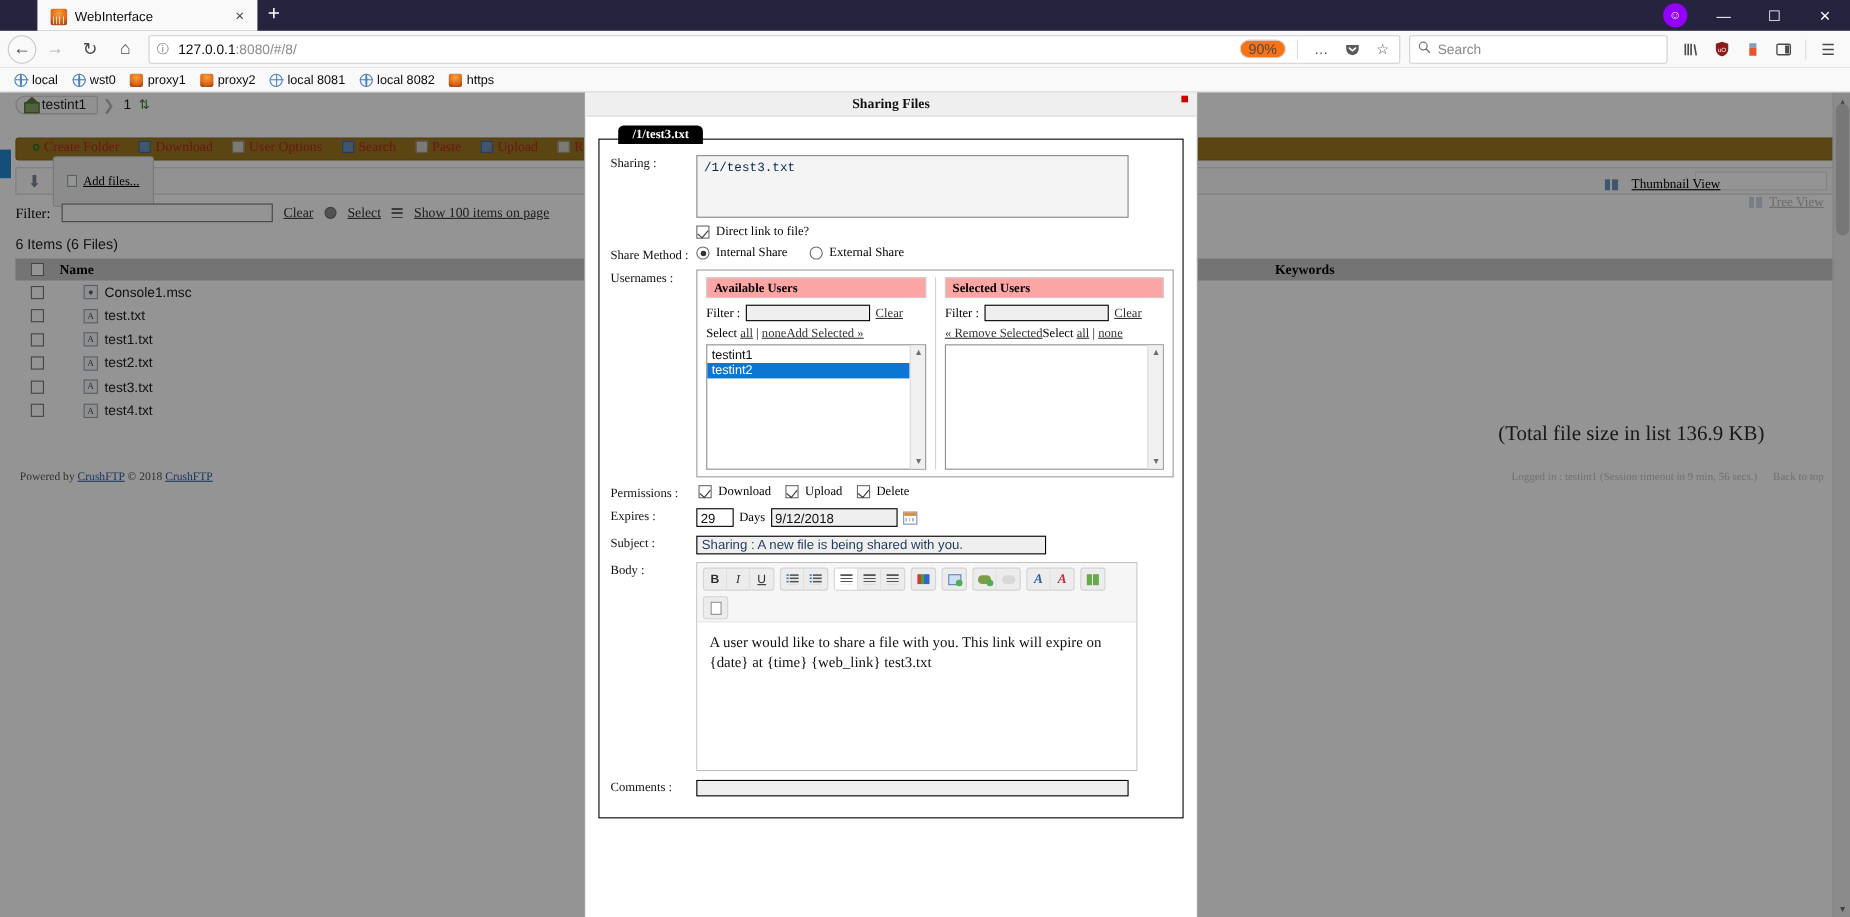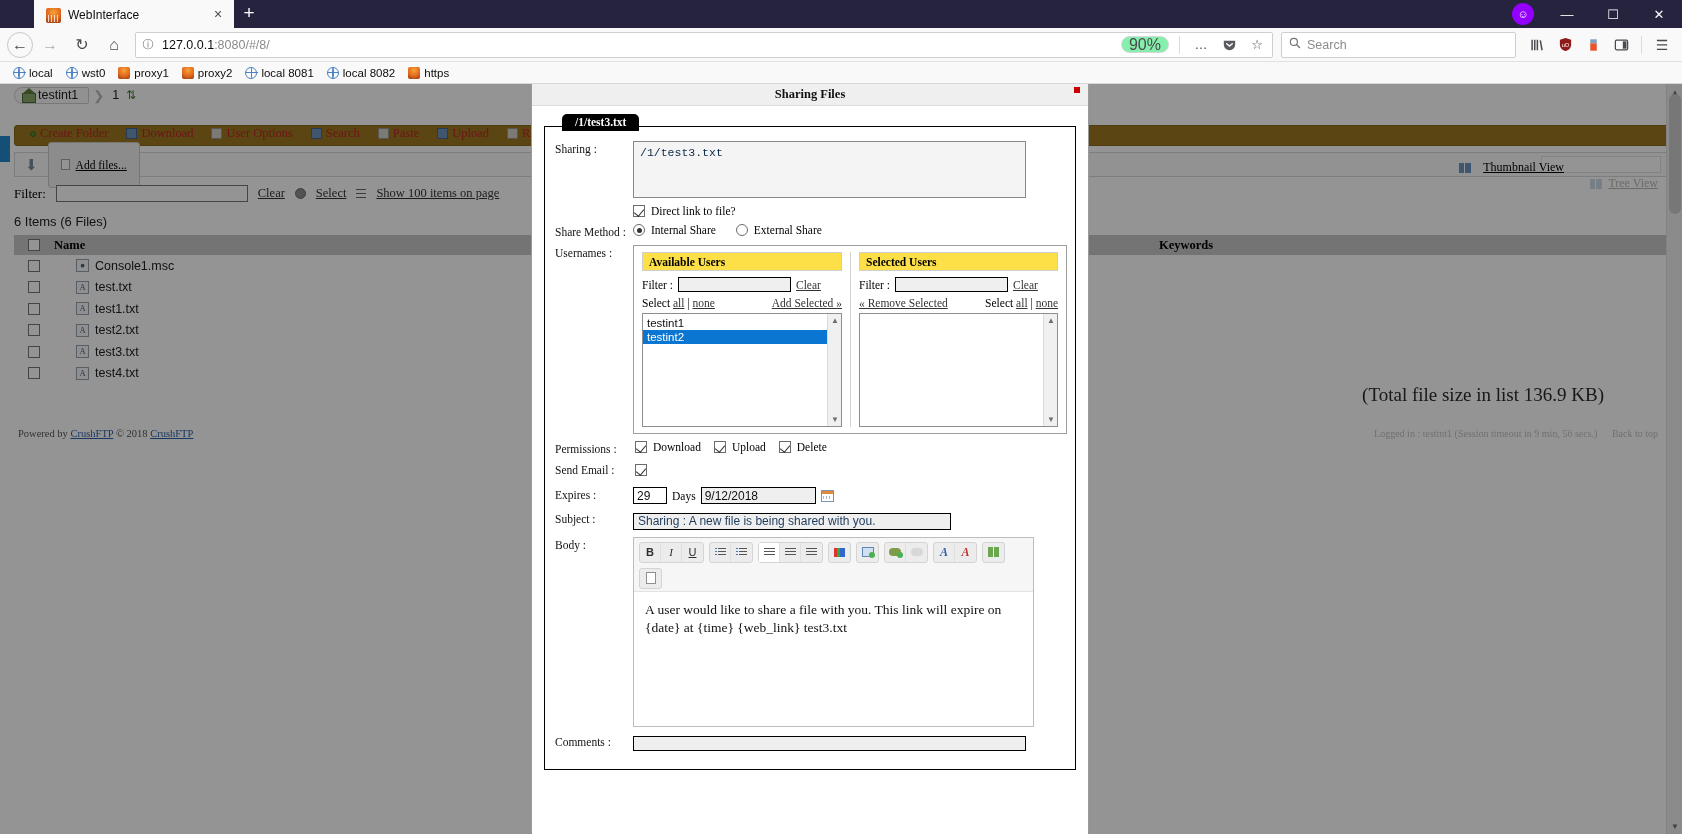--- a/index.html
+++ b/index.html
@@ -53,22 +53,22 @@
   .navbtn.circled{ border:1px solid #c8c8cc; border-radius:50%; width:26px;height:26px; }
   .urlbar{
     flex:1 1 auto; height:26px; background:#fff; border:1px solid #cfcfd3; border-radius:2px;
     display:flex; align-items:center; padding:0 4px; margin:0 4px; gap:6px;
     font-size:12.5px; color:#0c0c0d;
   }
   .urlbar .ico{ color:#737373; font-size:11px; width:16px;text-align:center;}
   .urlbar .url{ flex:1 1 auto; }
   .urlbar .url .dim{ color:#8b8b8b; }
   .zoombadge{
-    border:1px solid #d7d7db; border-radius:10px; padding:0 7px; font-size:16px;
-    color:#4a4a4f; background:#86efac; line-height:15px;
+    border:1px solid #d7d7db; border-radius:10px; padding:0 7px; font-size:13px;
+    color:#4a4a4f; background:#f97316; line-height:15px;
   }
   .urlsep{ width:1px;height:18px;background:#dcdcdf;margin:0 4px; }
   .ub-ico{ width:22px;height:22px;display:flex;align-items:center;justify-content:center;color:#4a4a4f;font-size:13px;}
   .searchbar{
     width:235px;height:26px;background:#fff;border:1px solid #cfcfd3;border-radius:2px;
     display:flex;align-items:center;gap:6px;padding:0 7px; margin-left:2px;
     font-size:12.5px; color:#8b8b8b;
   }
   .tb-right{ display:flex; align-items:center; gap:2px; margin-left:6px; }
   .tb-right .ti{ width:26px;height:26px;display:flex;align-items:center;justify-content:center;font-size:14px;color:#4a4a4f;}
@@ -223,26 +223,26 @@
   .cbx.on:after{
     content:""; position:absolute; left:2px; top:1px; width:5px; height:8px;
     border-right:1.6px solid #3a3a3a; border-bottom:1.6px solid #3a3a3a; transform:rotate(40deg);
   }
   .rdo{ width:12px;height:12px;border:1px solid #6b6b6b;border-radius:50%;background:#fff;position:relative;display:inline-block;flex:0 0 auto;}
   .rdo.on:after{ content:""; position:absolute; left:2.5px; top:2.5px; width:5px;height:5px;border-radius:50%;background:#333; }
 
   .userpanels{ border:1px solid #9d9d9d; display:flex; width:434px; padding:6px 0 6px 0; }
   .upanel{ flex:1 1 50%; padding:0 8px; }
   .upanel.right{ border-left:1px solid #d3d3d3; }
-  .uhead{ border:1px solid #cfcfcf; background:#fde047; height:19px; display:flex; align-items:center;
+  .uhead{ border:1px solid #cfcfcf; background:#fca5a5; height:19px; display:flex; align-items:center;
           padding:0 6px; font-family:"Liberation Serif", serif; font-weight:bold; font-size:11.5px; }
   .ufilter{ display:flex; align-items:center; gap:5px; margin-top:6px;
             font-family:"Liberation Serif", serif; font-size:11.5px; }
   .ufilter input{ width:113px;height:15px;border:1px solid #000;background:#efefef; }
-  .ulinks{ display:flex; align-items:center; justify-content:space-between; margin-top:5px;
+  .ulinks{ display:flex; align-items:center; justify-content:flex-start; margin-top:5px;
            font-family:"Liberation Serif", serif; font-size:11.5px; }
   .ulist{ margin-top:4px; height:114px; border:1px solid #8e8e8e; background:#fff; position:relative; display:flex; }
   .ulist .items{ flex:1 1 auto; padding:2px 0 0 0; }
   .ulist .uitem{ font-family:"Liberation Sans", sans-serif; font-size:11.5px; padding:1px 4px; color:#111; }
   .ulist .uitem.sel{ background:#0b76d1; color:#fff; }
   .vsb{ width:14px; background:#f0f0f0; border-left:1px solid #dadada; position:relative; }
   .vsb .a{ position:absolute; left:0; width:14px; height:13px; display:flex; align-items:center;
            justify-content:center; font-size:8px; color:#6e6e6e; }
 
   .permrow{ display:flex; align-items:center; gap:13px; }
@@ -689,26 +689,20 @@
               <span>Upload</span>
             </label>
             <label class="ckline">
               <span class="cbx on"></span>
               <span>Delete</span>
             </label>
           </div>
         </div>
       </div>
 
-      <div class="frow">
-        <div class="flabel">Send Email :</div>
-        <div class="fctl">
-          <span class="cbx on" style="margin-left:2px"></span>
-        </div>
-      </div>
 
       <div class="frow">
         <div class="flabel">Expires :</div>
         <div class="fctl">
           <div class="expires">
             <input class="days" type="text" value="29" style="">
             <span>Days</span>
             <input class="date" type="text" value="9/12/2018" style="">
             <span class="calico"></span>
           </div>

